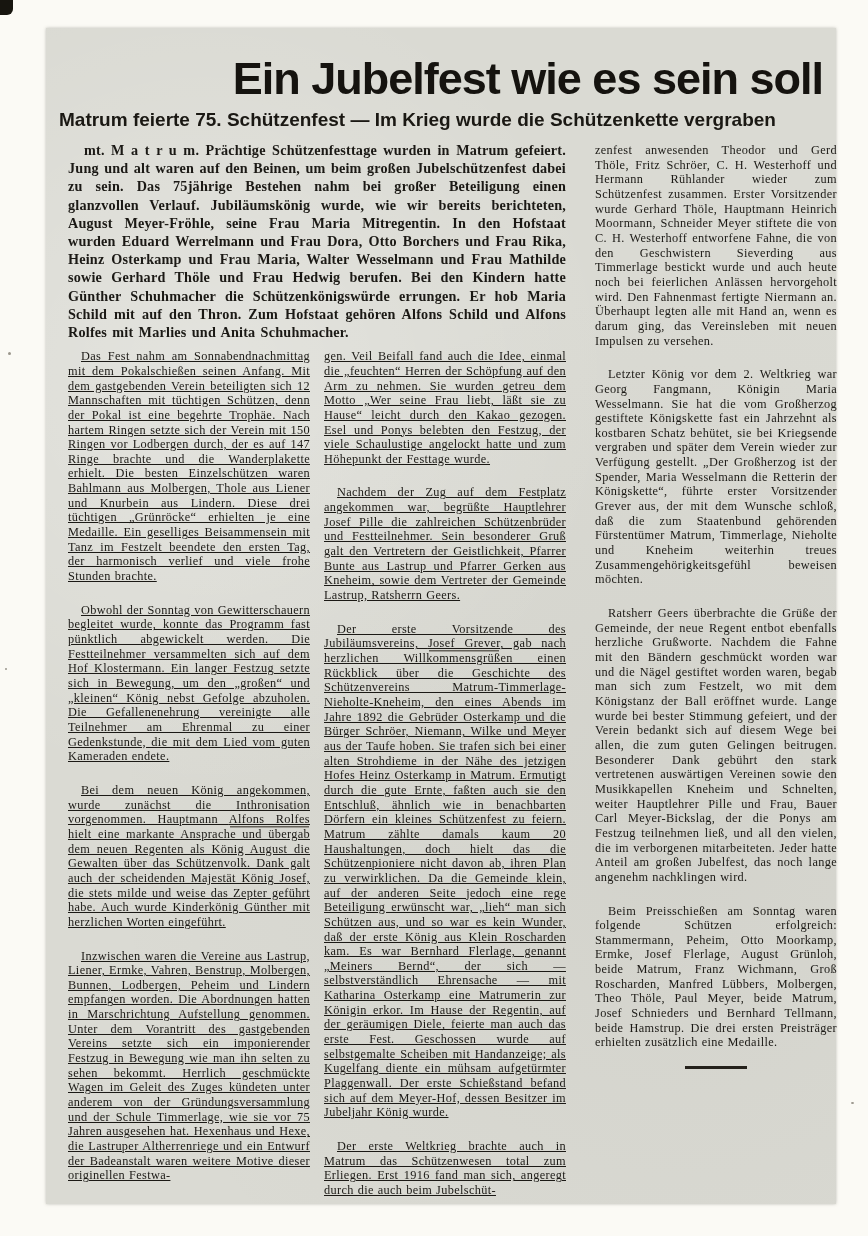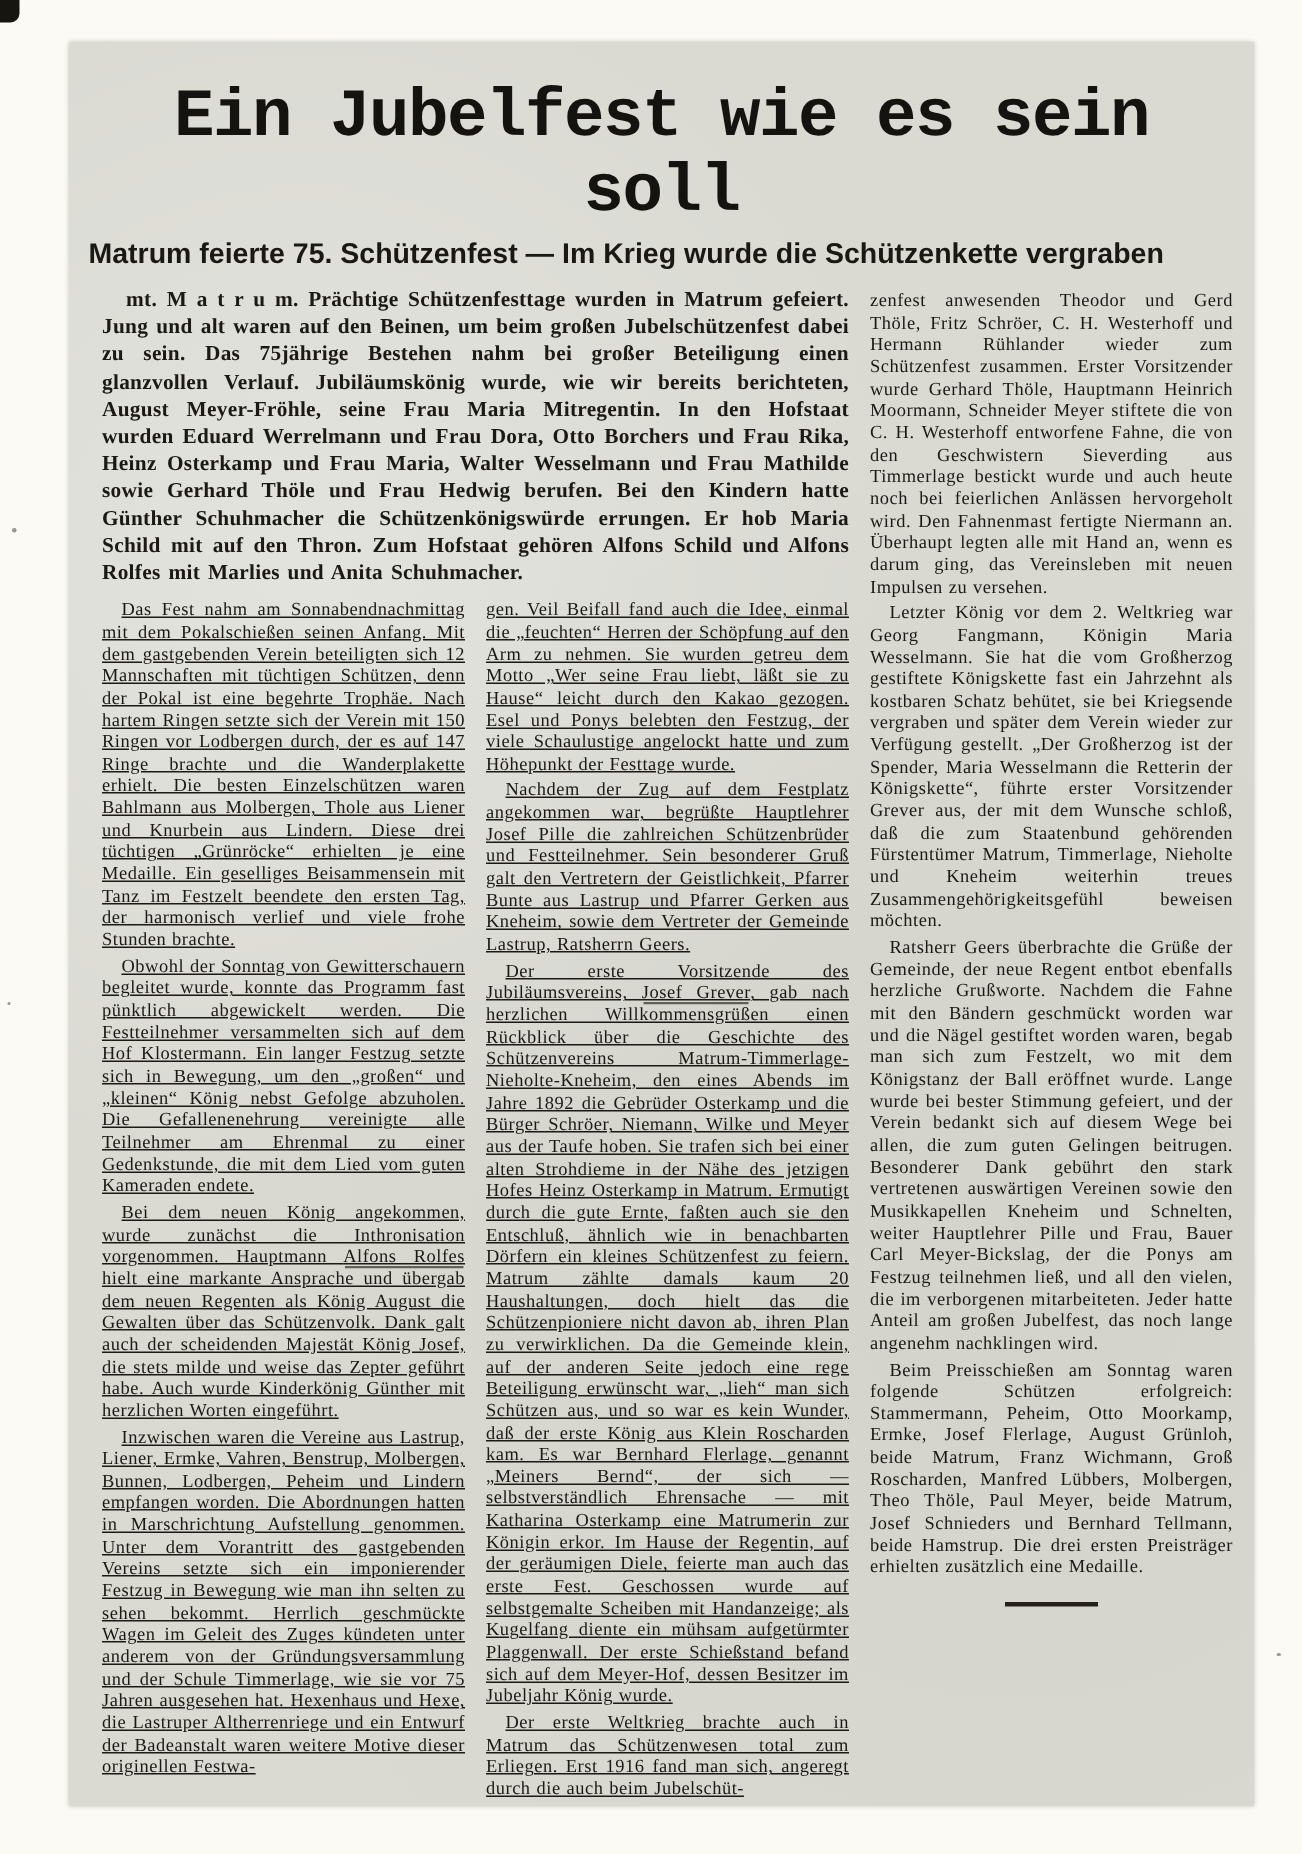--- a/index.html
+++ b/index.html
@@ -19,40 +19,40 @@
     background-image:
       radial-gradient(circle at 20% 30%, rgba(255,255,255,.25), rgba(255,255,255,0) 40%),
       radial-gradient(circle at 80% 70%, rgba(120,118,110,.07), rgba(120,118,110,0) 55%);
     box-shadow:0 0 3px rgba(90,88,80,.35);
     color:#1b1915;
     box-sizing:border-box;
     padding:14px 13px 0 13px;
   }
   .headline{
     margin:12px 0 2px 0;
-    text-align:center;
-    font-family:Liberation Mono, monospace;
+    text-align:right;
+    font-family:Liberation Sans, sans-serif;
     font-weight:700;
     font-size:45px;
     line-height:50px;
     letter-spacing:-1px;
     color:#15130f;
   }
   .subheadline{
     margin:4px 0 10px 0;
     text-align:left;
     font-family:"Liberation Sans", sans-serif;
     font-weight:700;
     font-size:19px;
     line-height:23px;
     color:#1a1813;
   }
   .article{
     display:flex;
-    gap:14px;
+    gap:29px;
     margin:0 9px;
   }
   .left-block{width:498px;flex:0 0 498px;}
   .intro{
     font-weight:700;
     font-size:14.2px;
     line-height:18.2px;
     text-align:justify;
     letter-spacing:.2px;
     word-spacing:1.5px;
@@ -63,21 +63,21 @@
   .col3{width:242px;flex:0 0 242px;padding-top:2px;}
   .col p{
     margin:0;
     font-size:12.3px;
     line-height:14.65px;
     text-align:justify;
     letter-spacing:.35px;
     word-spacing:.5px;
     text-indent:13px;
   }
-  .col p + p{margin-top:3px;}
+  .col p + p{margin-top:19px;}
   .col p.noindent{text-indent:0;}
   .undermark{
     box-shadow:0 2.5px 0 -1px rgba(70,66,58,.8);
   }
   .end-rule{
     width:62px;height:3px;background:#24211b;
     margin:16px auto 0 auto;
   }
 </style>
 </head>

